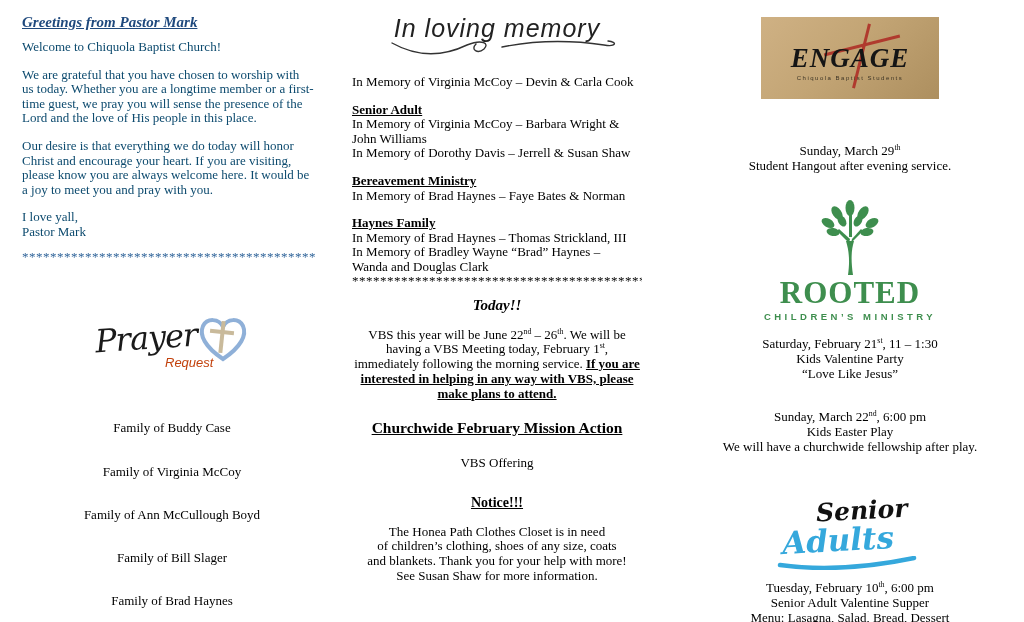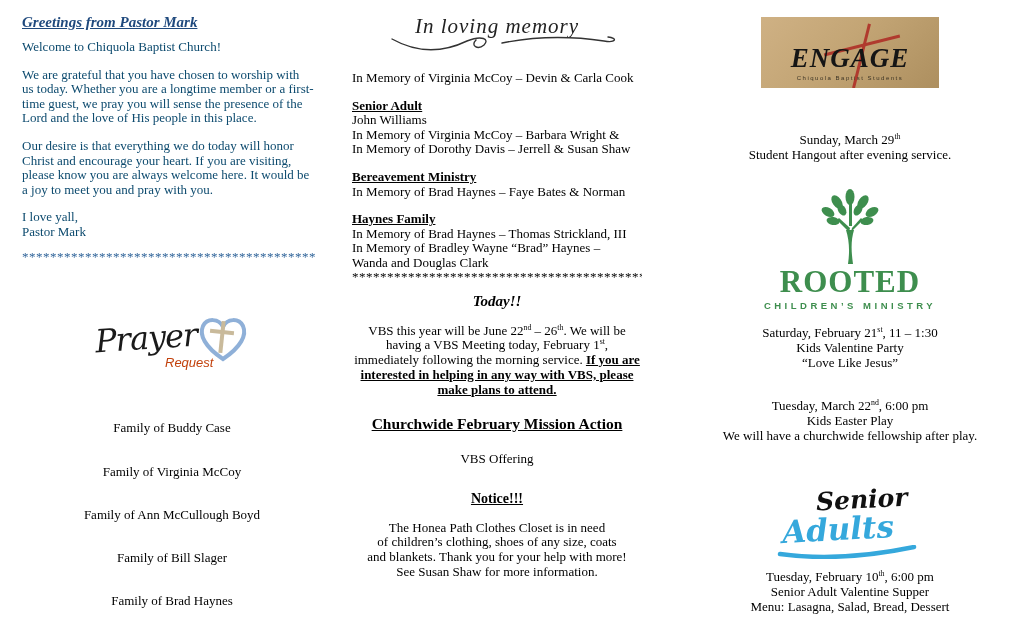--- a/index.html
+++ b/index.html
@@ -33,21 +33,21 @@
     position:absolute; left:78px; top:44px;
     font-style:italic; font-size:13px; font-family:Liberation Sans, sans-serif; color:#c2410c;
   }
   .prayer-heart { position:absolute; right:6px; top:2px; }
 
   .names { text-align:center; font-size:13px; line-height:14.4px; margin-top:10px; white-space:pre-wrap; }
 
   
   .ilm-wrap { text-align:center; margin-bottom:16px; }
   .ilm-text {
-    font-family:Liberation Serif, serif; font-style:italic; font-size:21px;
+    font-family:Liberation Sans, sans-serif; font-style:italic; font-size:25px;
     color:#222; letter-spacing:1px;
   }
   .ilm-flourish { display:block; margin:-6px auto 0 auto; }
   .msec { margin-bottom:13px; font-size:13px; line-height:14.6px; }
   .mtitle { font-weight:bold; text-decoration:underline; }
   .divider-black { font-size:13px; letter-spacing:0.5px; white-space:nowrap; overflow:hidden; margin-top:-2px; }
   .today-head {
     font-size:15px; font-weight:bold; font-style:italic; 
     text-align:center; margin:8px 0 14px 0;
   }
@@ -56,21 +56,21 @@
   .mission-head {
     font-size:15.5px; font-weight:bold; text-decoration:underline;
     text-align:center; margin-top:17px;
   }
   .vbs-offering { font-size:13px; text-align:center; margin-top:18px; }
   .notice-head { font-size:14px; font-weight:bold; text-decoration:underline; text-align:center; margin-top:24px; }
   .notice-para { font-size:13px; line-height:14.8px; text-align:center; margin-top:14px; }
 
   
   .engage-box {
-    position:relative; width:178px; height:71px; margin:3px auto 0 auto;
+    position:relative; width:178px; height:82px; margin:3px auto 0 auto;
     background:linear-gradient(135deg,#cfb184 0%,#c3a575 45%,#ad8f5f 100%);
     overflow:hidden;
   }
   .engage-title {
     position:absolute; left:0; right:0; top:26px;
     font-family:"Liberation Serif", serif; font-weight:bold; font-style:italic;
     font-size:27px; color:#151515; letter-spacing:1px; text-align:center;
   }
   .engage-sub {
     position:absolute; left:0; right:0; top:58px;
@@ -160,22 +160,22 @@
         <path d="M20 6 C45 20 70 20 95 8 C110 2 118 6 112 12 C106 17 98 13 104 7 M130 10 C170 2 205 4 232 8 C244 10 246 5 236 4" fill="none" stroke="#333" stroke-width="1.4" stroke-linecap="round"></path>
       </svg>
     </div>
 
     <div class="msec">
       <div>In Memory of Virginia McCoy – Devin &amp; Carla Cook</div>
     </div>
 
     <div class="msec">
       <div class="mtitle">Senior Adult</div>
+      <div>In Memory of Virginia McCoy – Barbara Wright &amp;</div>
       <div>John Williams</div>
-      <div>In Memory of Virginia McCoy – Barbara Wright &amp;</div>
       <div>In Memory of Dorothy Davis – Jerrell &amp; Susan Shaw</div>
     </div>
 
     <div class="msec">
       <div class="mtitle">Bereavement Ministry</div>
       <div>In Memory of Brad Haynes – Faye Bates &amp; Norman</div>
     </div>
 
     <div class="msec" style="margin-bottom:0;">
       <div class="mtitle">Haynes Family</div>
@@ -240,21 +240,21 @@
       <div class="rooted-sub" style="color:#3E8E4E;">CHILDREN’S MINISTRY</div>
     </div>
 
     <div class="rtxt ev2">
       <div><span>Saturday, February 21</span><sup>st</sup><span>, 11 – 1:30</span></div>
       <div>Kids Valentine Party</div>
       <div>“Love Like Jesus”</div>
     </div>
 
     <div class="rtxt ev3">
-      <div><span>Tuesday, March 22</span><sup>nd</sup><span>, 6:00 pm</span></div>
+      <div><span>Sunday, March 22</span><sup>nd</sup><span>, 6:00 pm</span></div>
       <div>Kids Easter Play</div>
       <div>We will have a churchwide fellowship after play.</div>
     </div>
 
     <div class="senior-logo">
       <span class="senior-word">Senior</span>
       <span class="adults-word" style="color:#35A8DC;">Adults</span>
       <svg class="adults-swoosh" width="145" height="14" viewBox="0 0 145 14">
         <path d="M4 9 C40 14 85 13 138 2" fill="none" stroke="#35A8DC" stroke-width="4.5" stroke-linecap="round"></path>
       </svg>

